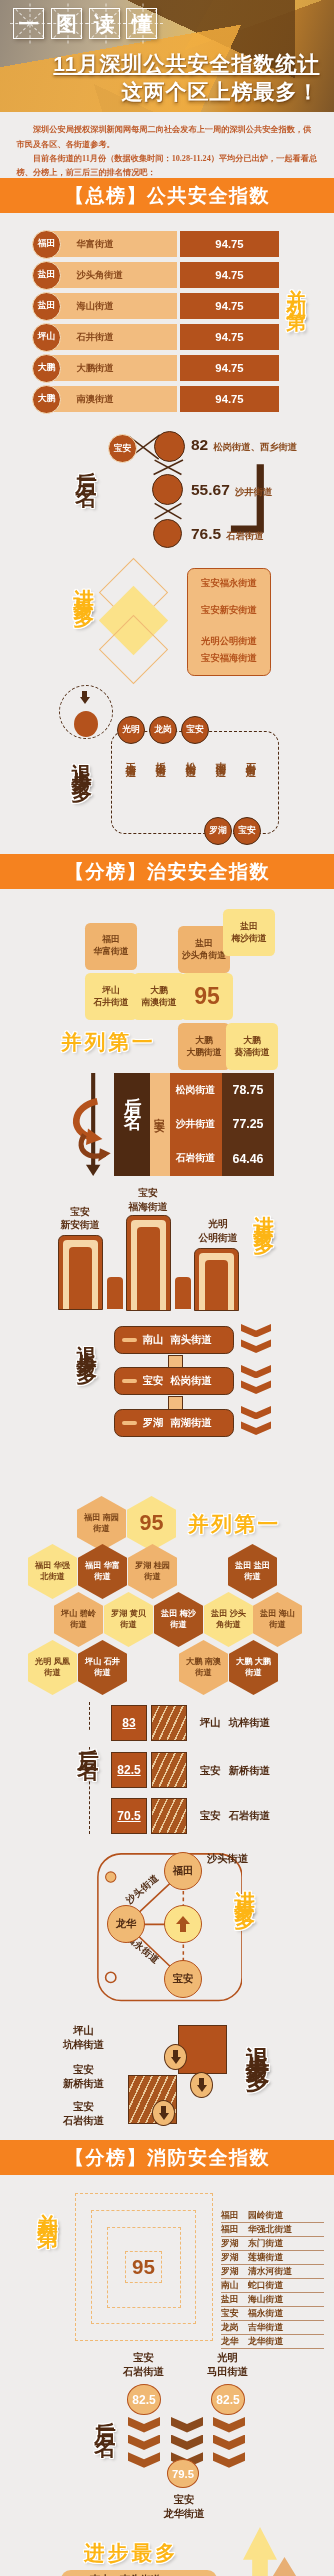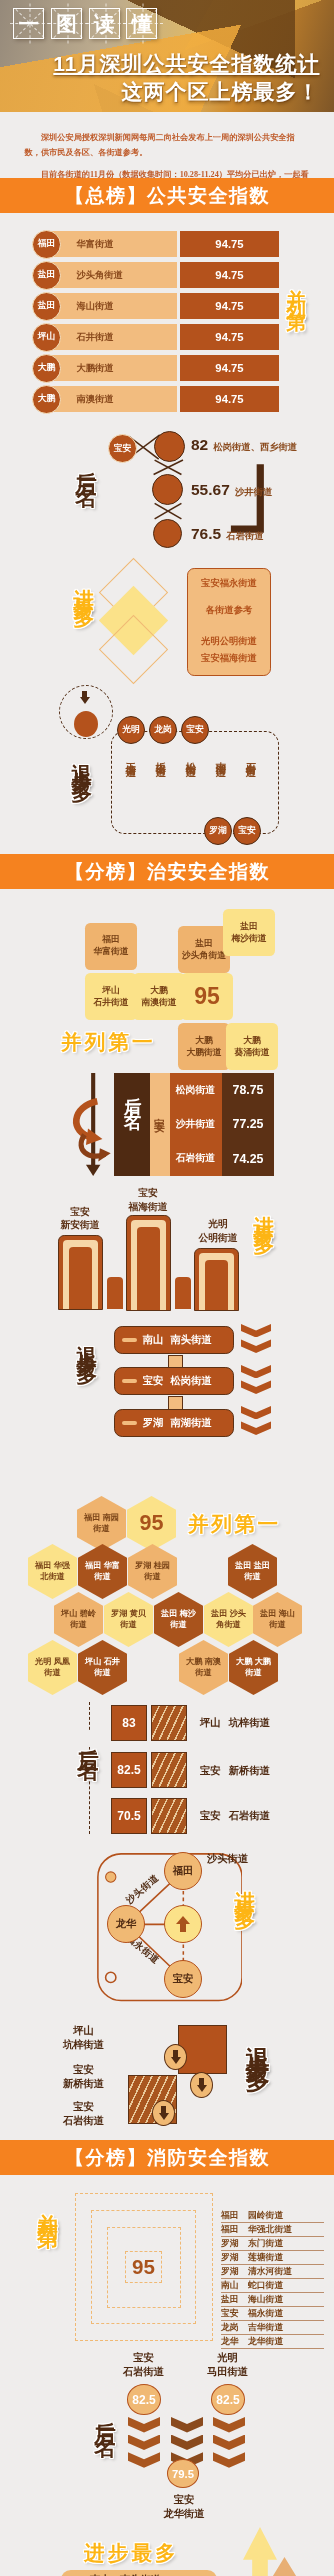--- a/index.html
+++ b/index.html
@@ -17,21 +17,21 @@
   .zrow{position:absolute;left:13.4px;top:8.2px;display:flex;}
   .zib{width:29px;height:29px;border:1.5px solid #fff;margin-right:6.7px;position:relative;display:flex;align-items:center;justify-content:center;box-shadow:1.5px 2.1px 4.1px rgba(40,20,0,.35);}
   .zib i{position:absolute;left:-4.1px;top:14px;width:40px;border-top:0.5px dashed rgba(255,255,255,.7);}
   .zib i.r45{transform:rotate(45deg);} .zib i.r135{transform:rotate(-45deg);} .zib i.r90{transform:rotate(90deg);}
   .zib b{position:relative;font-size:20.6px;color:#fff;z-index:1;}
   .htl{position:absolute;right:15.5px;text-align:right;color:#fff;font-weight:bold;letter-spacing:1px;
        text-shadow:0 1.5px 3.6px rgba(70,35,0,.55),1px 1px 0 rgba(120,60,10,.35);}
   
   .intro{top:112px;height:65px;padding:11.3px 16.5px 0 16.5px;box-sizing:border-box;
          font-family:"Liberation Serif","DejaVu Serif",serif;color:#bf5b2a;font-size:8.2px;line-height:1.75;font-weight:bold;}
-  .intro p{margin:8px;text-indent:2em;}
+  .intro p{margin:0;text-indent:2em;}
   
   .obar{height:35px;background:#f5821f;color:#fff;font-size:19px;font-weight:bold;text-align:center;line-height:35px;letter-spacing:1.5px;}
   
   .vt{writing-mode:vertical-rl;text-orientation:upright;font-weight:bold;position:absolute;line-height:1;}
   .outl{text-shadow:-1px 0 #fff,1px 0 #fff,0 -1px #fff,0 1px #fff,1px 1px #fff,-1px -1px #fff,1px -1px #fff,-1px 1px #fff,2.1px 2.1px 3.1px rgba(0,0,0,.22);}
   .yel{color:#fdb515;} .dk{color:#4f2a12;}
   .circ{position:absolute;border-radius:50%;display:flex;align-items:center;justify-content:center;font-weight:bold;box-sizing:border-box;}
   .bcircle{background:#b4521c;border:1.5px solid #f7e3c0;color:#fff;}
   
   .rrow{position:absolute;left:32px;width:247px;height:26px;}
@@ -76,21 +76,21 @@
   .drow span{margin-right:7.2px;}
   .conn{position:absolute;left:168px;width:13.4px;height:13.4px;background:#f2bc7f;border:1px solid #5c3115;}
   .chev{width:30px;height:13.4px;background:#b4521c;clip-path:polygon(0 0,50% 48%,100% 0,100% 52%,50% 100%,0 52%);margin-bottom:2.1px;}
   .chevcol{position:absolute;display:flex;flex-direction:column;}
   
   .hex{position:absolute;width:49px;height:55px;clip-path:polygon(50% 0,100% 25%,100% 75%,50% 100%,0 75%,0 25%);display:flex;align-items:center;justify-content:center;text-align:center;font-weight:bold;font-size:8.2px;line-height:1.3;}
   .hx-l{background:#fbe289;color:#7a4418;} .hx-m{background:#efb36e;color:#7a4418;} .hx-d{background:#a9531c;color:#fff;}
   .hex .in{width:36px;}
   .hex95{font-size:21.6px;color:#a9531c;}
   
-  .ssq{position:absolute;width:36px;height:36px;background:#b4521c;border:1.5px solid #5c3115;color:#fff;font-size:12px;font-weight:bold;display:flex;align-items:center;justify-content:center;box-sizing:border-box;}
+  .ssq{position:absolute;width:36px;height:36px;background:#b4521c;border:1.5px solid #5c3115;color:#fff;font-size:12px;font-weight:bold;display:flex;align-items:center;justify-content:center;box-sizing:border-box;text-decoration:underline;}
   .hsq{position:absolute;width:36px;height:36px;border:1.5px solid #5c3115;box-sizing:border-box;background:repeating-linear-gradient(115deg,#a9561f 0 5.7px,#e9c99b 5.7px 7.2px);}
   .tbl{position:absolute;color:#4f2a12;font-size:10.3px;font-weight:bold;}
   .tbl span{margin-right:8.2px;}
   
   .tc{position:absolute;width:38px;height:38px;border-radius:50%;background:#f0b974;border:1.5px solid #b4521c;color:#4f2a12;font-size:10.3px;font-weight:bold;display:flex;align-items:center;justify-content:center;box-sizing:border-box;}
   .rot{position:absolute;color:#4f2a12;font-size:9.3px;font-weight:bold;letter-spacing:0.5px;}
   
   .uar{display:flex;flex-direction:column;align-items:center;}
   .uar .tri{width:0;height:0;border-left:7.2px solid transparent;border-right:7.2px solid transparent;border-bottom:8.2px solid #a9531c;}
   .uar .stm{width:6.2px;height:8.2px;background:#a9531c;}
@@ -212,21 +212,21 @@
     <div class="b3t" style="left:191px;top:98px;"><b>76.5</b><span>石岩街道</span></div>
   </div>
 
   <div class="sec" style="top:568px;height:111px">
     <div class="vt yel outl" style="left:73px;top:4.1px;font-size:20.6px;letter-spacing:6.2px;">进步最多</div>
     <div class="dia o" style="left:109px;top:0;"></div>
     <div class="dia f" style="left:109px;top:28px;"></div>
     <div class="dia o" style="left:109px;top:57px;"></div>
     <div class="impbox">
       <div style="top:8.2px">宝安福永街道</div>
-      <div style="top:35px">各街道参考</div>
+      <div style="top:35px">宝安新安街道</div>
       <div style="top:66px">光明公明街道</div>
       <div style="top:83px">宝安福海街道</div>
     </div>
   </div>
 
   <div class="sec" style="top:684px;height:162px">
     <div class="dashc">
       <div class="dar abs" style="left:19.6px;top:5.2px">
           <span class="stm"></span>
           <span class="tri"></span>
@@ -292,21 +292,21 @@
           <div class="vt" style="left:4.1px;top:36px;color:#8a4a1d;font-size:10.8px;letter-spacing:3.1px;">宝安</div>
         </div>
       <div class="pc3">
         <div>松岗街道</div>
         <div>沙井街道</div>
         <div>石岩街道</div>
       </div>
       <div class="pc4">
         <div>78.75</div>
         <div>77.25</div>
-        <div>74.25</div>
+        <div>64.46</div>
       </div>
     </div>
   </div>
 
   <div class="sec" style="top:1185px;height:129px">
     <div class="blbl" style="left:49px;top:19.6px"><span>宝安</span><br><span>新安街道</span></div>
     <div class="blbl" style="left:117px;top:1px"><span>宝安</span><br><span>福海街道</span></div>
     <div class="blbl" style="left:187px;top:32px"><span>光明</span><br><span>公明街道</span></div>
     <div class="bld" style="left:58px;top:50px;width:43px;height:73px;">
         <div class="bin">

